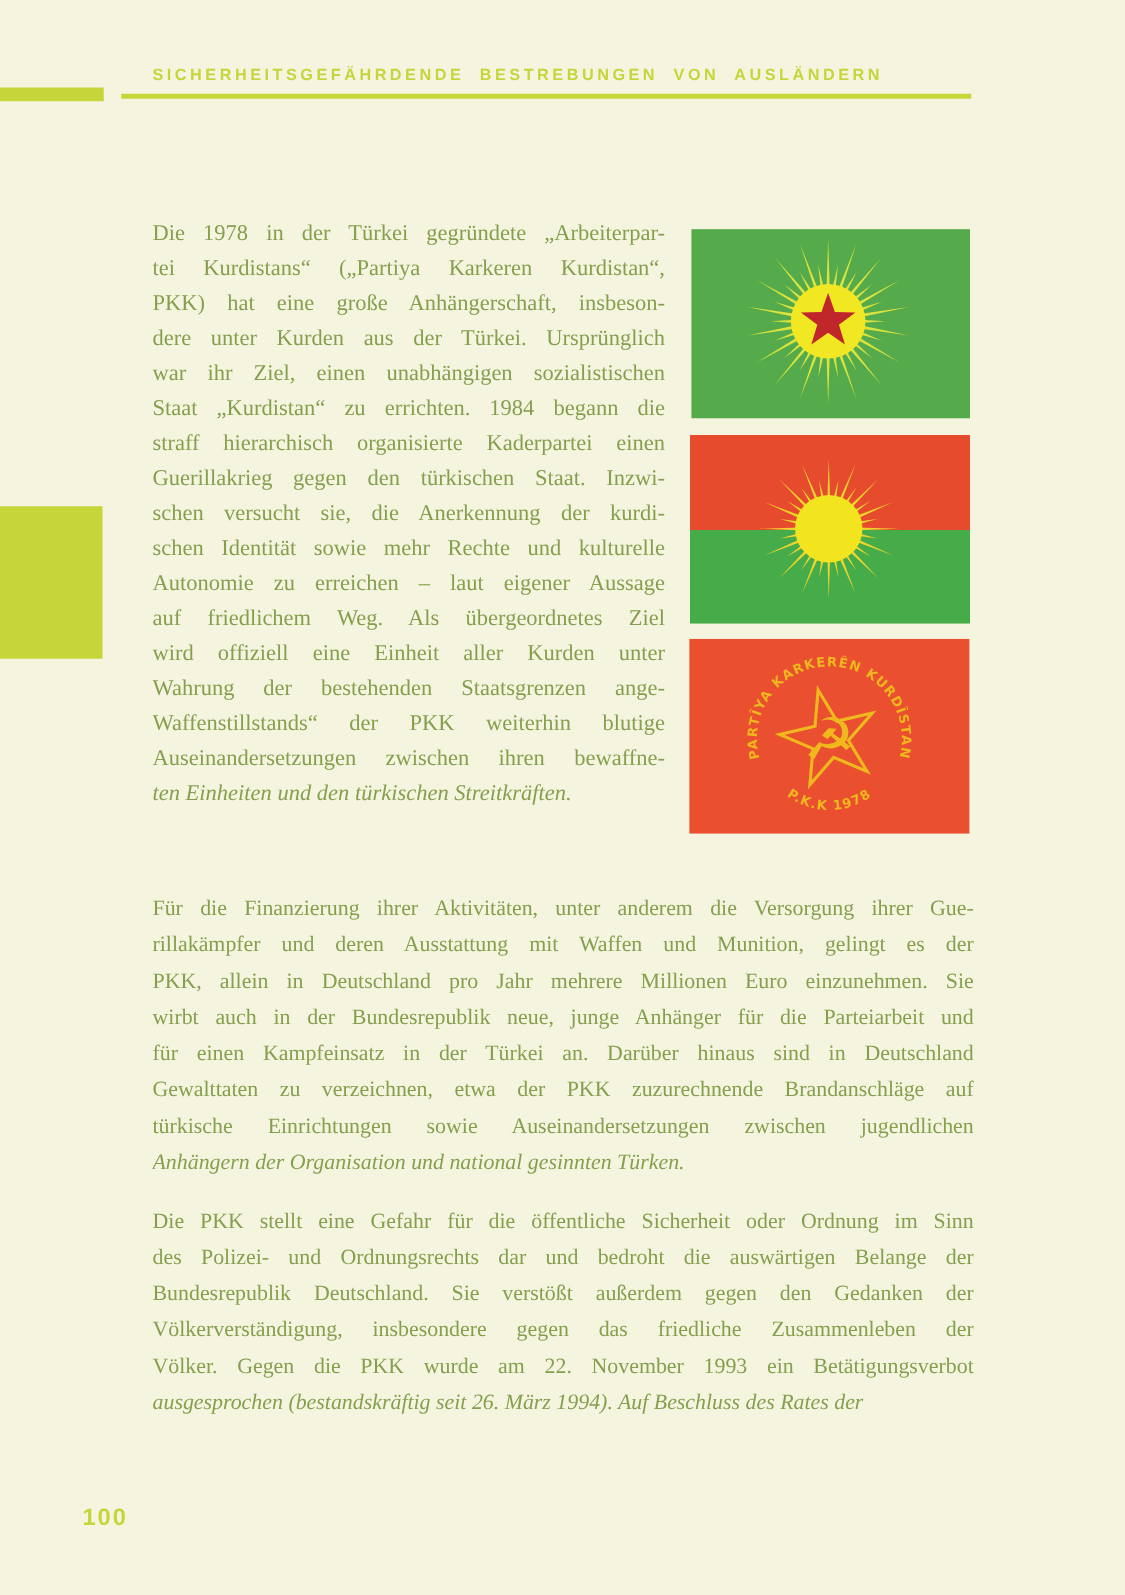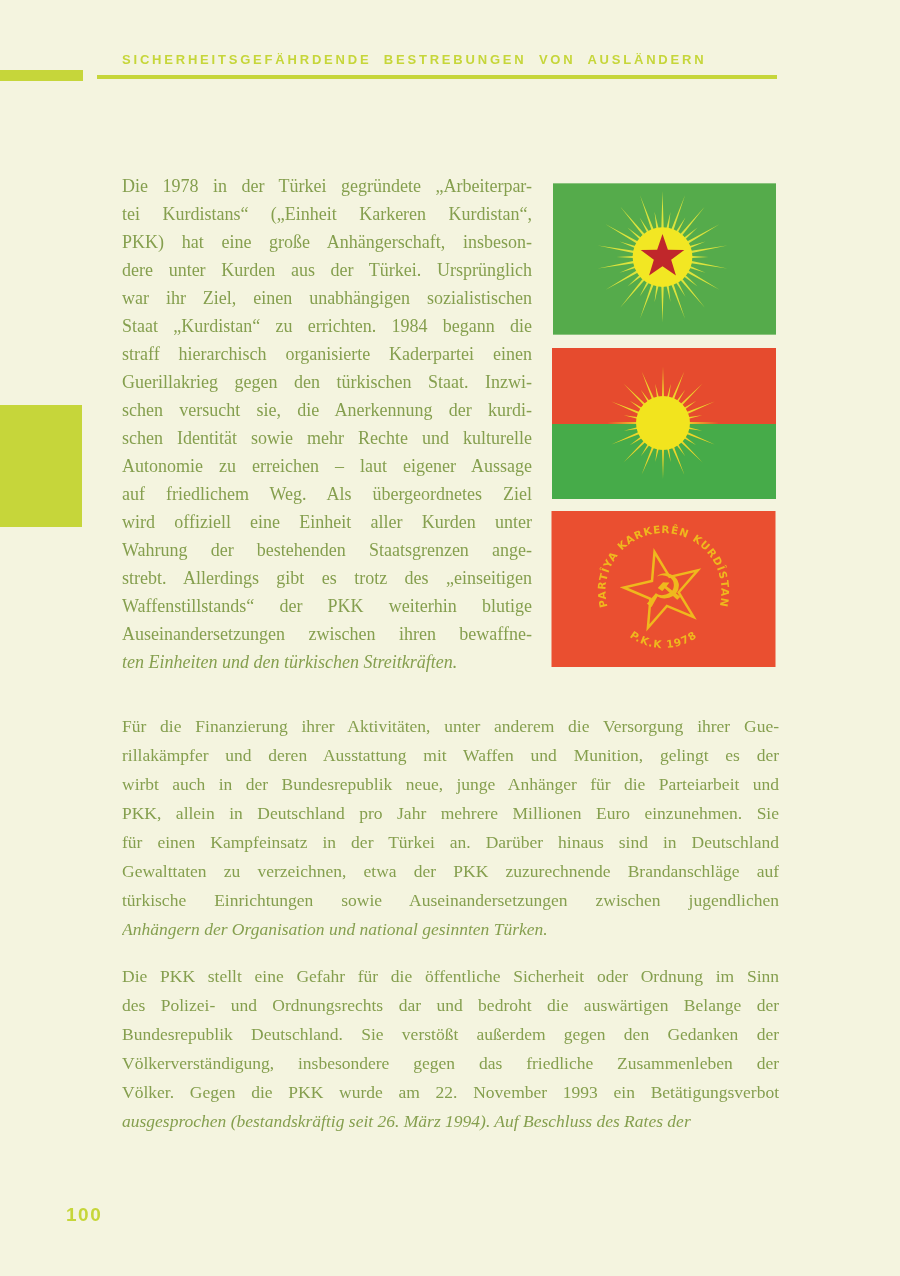--- a/index.html
+++ b/index.html
@@ -53,34 +53,33 @@
 <div class="page">
 
   <div class="bar-left"></div>
   <h1 class="header-title">SICHERHEITSGEFÄHRDENDE BESTREBUNGEN VON AUSLÄNDERN</h1>
   <div class="header-rule"></div>
 
   <div class="side-block"></div>
 
   <section class="para para1">
       <div class="line">Die 1978 in der Türkei gegründete „Arbeiterpar-</div>
-      <div class="line">tei Kurdistans“ („Einheit Karkeren Kurdistan“,</div>
+      <div class="line">tei Kurdistans“ („Partiya Karkeren Kurdistan“,</div>
       <div class="line">PKK) hat eine große Anhängerschaft, insbeson-</div>
       <div class="line">dere unter Kurden aus der Türkei. Ursprünglich</div>
       <div class="line">war ihr Ziel, einen unabhängigen sozialistischen</div>
       <div class="line">Staat „Kurdistan“ zu errichten. 1984 begann die</div>
       <div class="line">straff hierarchisch organisierte Kaderpartei einen</div>
       <div class="line">Guerillakrieg gegen den türkischen Staat. Inzwi-</div>
       <div class="line">schen versucht sie, die Anerkennung der kurdi-</div>
       <div class="line">schen Identität sowie mehr Rechte und kulturelle</div>
       <div class="line">Autonomie zu erreichen – laut eigener Aussage</div>
       <div class="line">auf friedlichem Weg. Als übergeordnetes Ziel</div>
       <div class="line">wird offiziell eine Einheit aller Kurden unter</div>
       <div class="line">Wahrung der bestehenden Staatsgrenzen ange-</div>
-      <div class="line">strebt. Allerdings gibt es trotz des „einseitigen</div>
       <div class="line">Waffenstillstands“ der PKK weiterhin blutige</div>
       <div class="line">Auseinandersetzungen zwischen ihren bewaffne-</div>
       <div class="line">ten Einheiten und den türkischen Streitkräften.</div>
     </section>
 
   <figure class="flag flag1">
     <svg viewBox="0 0 224 152">
       <rect width="224" height="152" fill="#55ab4b"></rect>
       <g fill="#dce33d">
           <polygon points="110.0,8.0 108.7,48.0 111.3,48.0"></polygon>
@@ -177,22 +176,22 @@
       <polygon fill="none" stroke-width="2.5" stroke="#efb81d" points="103.0,41.0 118.0,65.9 146.3,59.4 127.2,81.3 142.2,106.2 115.4,94.9 96.4,116.8 98.9,87.9 72.2,76.5 100.5,70.0"></polygon>
       <text class="hs-glyph" x="112" y="96" text-anchor="middle" stroke="none" fill="#efb81d">☭</text>
       <text class="arc-label" text-anchor="middle" stroke="none" fill="#efb81d"><textPath href="#f3top" startOffset="50%">PARTÎYA KARKERÊN KURDÎSTAN</textPath></text>
       <text class="arc-label" text-anchor="middle" stroke="none" fill="#efb81d"><textPath href="#f3bot" startOffset="50%">P.K.K 1978</textPath></text>
     </svg>
   </figure>
 
   <section class="para para2">
       <div class="line">Für die Finanzierung ihrer Aktivitäten, unter anderem die Versorgung ihrer Gue-</div>
       <div class="line">rillakämpfer und deren Ausstattung mit Waffen und Munition, gelingt es der</div>
+      <div class="line">PKK, allein in Deutschland pro Jahr mehrere Millionen Euro einzunehmen. Sie</div>
       <div class="line">wirbt auch in der Bundesrepublik neue, junge Anhänger für die Parteiarbeit und</div>
-      <div class="line">PKK, allein in Deutschland pro Jahr mehrere Millionen Euro einzunehmen. Sie</div>
       <div class="line">für einen Kampfeinsatz in der Türkei an. Darüber hinaus sind in Deutschland</div>
       <div class="line">Gewalttaten zu verzeichnen, etwa der PKK zuzurechnende Brandanschläge auf</div>
       <div class="line">türkische Einrichtungen sowie Auseinandersetzungen zwischen jugendlichen</div>
       <div class="line">Anhängern der Organisation und national gesinnten Türken.</div>
     </section>
 
   <section class="para para3">
       <div class="line">Die PKK stellt eine Gefahr für die öffentliche Sicherheit oder Ordnung im Sinn</div>
       <div class="line">des Polizei- und Ordnungsrechts dar und bedroht die auswärtigen Belange der</div>
       <div class="line">Bundesrepublik Deutschland. Sie verstößt außerdem gegen den Gedanken der</div>

